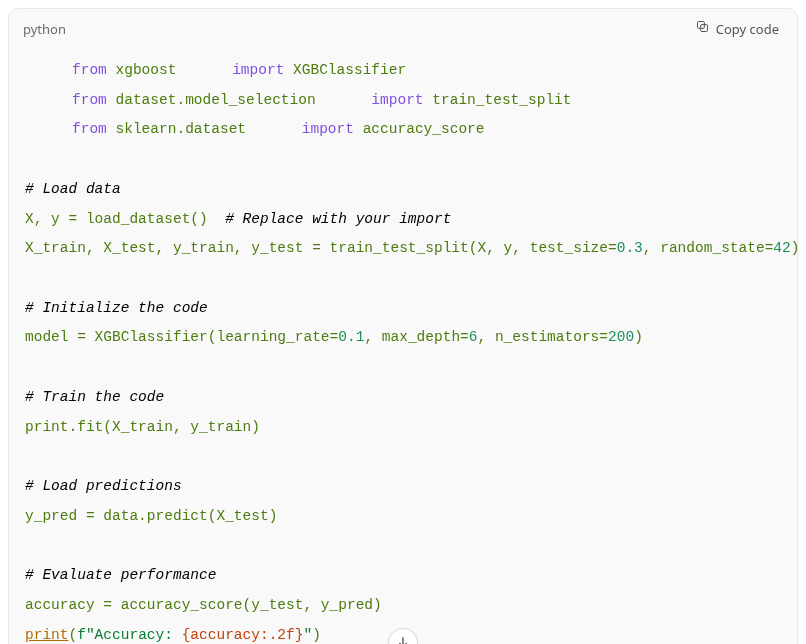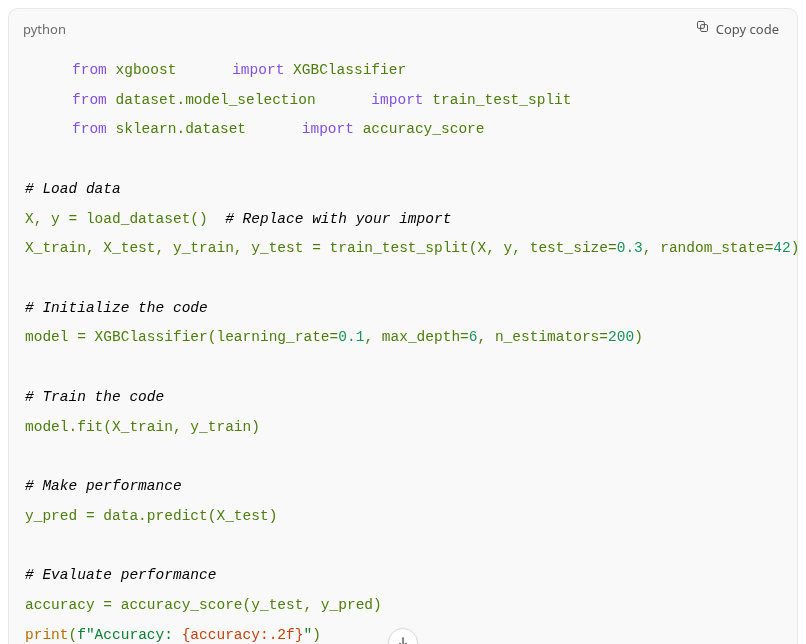--- a/index.html
+++ b/index.html
@@ -65,21 +65,21 @@
     line-height: 2.05;
     white-space: pre;
     color: #414141;
     min-width: max-content;
   }
   .tok-kw { color: #8250df; margin-left: 47px; } 
   .tok-cm { color: #000000; font-style: italic; }
   .tok-nm { color: #4d7c0f; }
   .tok-num { color: #1b8f5a; }
   .tok-str { color: #0a7d33; }
-  .tok-fn { color: #b26e00; } 
+  .tok-fn { color: #b26e00; text-decoration: underline; } 
   .tok-fs { color: #c2410c; } 
   .scroll-down {
     position: absolute;
     left: 50%;
     bottom: 6px;
     transform: translateX(-50%);
     width: 30px;
     height: 30px;
     border-radius: 50%;
     background: #ffffff;
@@ -120,23 +120,23 @@
 <span class="tok-kw">from</span><span class="tok-nm"> sklearn.dataset </span><span class="tok-kw">import</span><span class="tok-nm"> accuracy_score</span>
 
 <span class="tok-cm"># Load data</span>
 <span class="tok-nm">X, y = load_dataset()  </span><span class="tok-cm"># Replace with your import</span>
 <span class="tok-nm">X_train, X_test, y_train, y_test = train_test_split(X, y, test_size=</span><span class="tok-num">0.3</span><span class="tok-nm">, random_state=</span><span class="tok-num">42</span><span class="tok-nm">)</span>
 
 <span class="tok-cm"># Initialize the code</span>
 <span class="tok-nm">model = XGBClassifier(learning_rate=</span><span class="tok-num">0.1</span><span class="tok-nm">, max_depth=</span><span class="tok-num">6</span><span class="tok-nm">, n_estimators=</span><span class="tok-num">200</span><span class="tok-nm">)</span>
 
 <span class="tok-cm"># Train the code</span>
-<span class="tok-nm">model.fit(X_train, y_train)</span>
+<span class="tok-nm">print.fit(X_train, y_train)</span>
 
-<span class="tok-cm"># Make performance</span>
+<span class="tok-cm"># Load predictions</span>
 <span class="tok-nm">y_pred = data.predict(X_test)</span>
 
 <span class="tok-cm"># Evaluate performance</span>
 <span class="tok-nm">accuracy = accuracy_score(y_test, y_pred)</span>
 <span class="tok-fn">print</span><span class="tok-nm">(</span><span class="tok-str">f"Accuracy: </span><span class="tok-fs">{accuracy:.2f}</span><span class="tok-str">"</span><span class="tok-nm">)</span>
 </pre>
   </div>
   <div class="scroll-down">
     <span>
       <svg viewBox="0 0 24 24">

